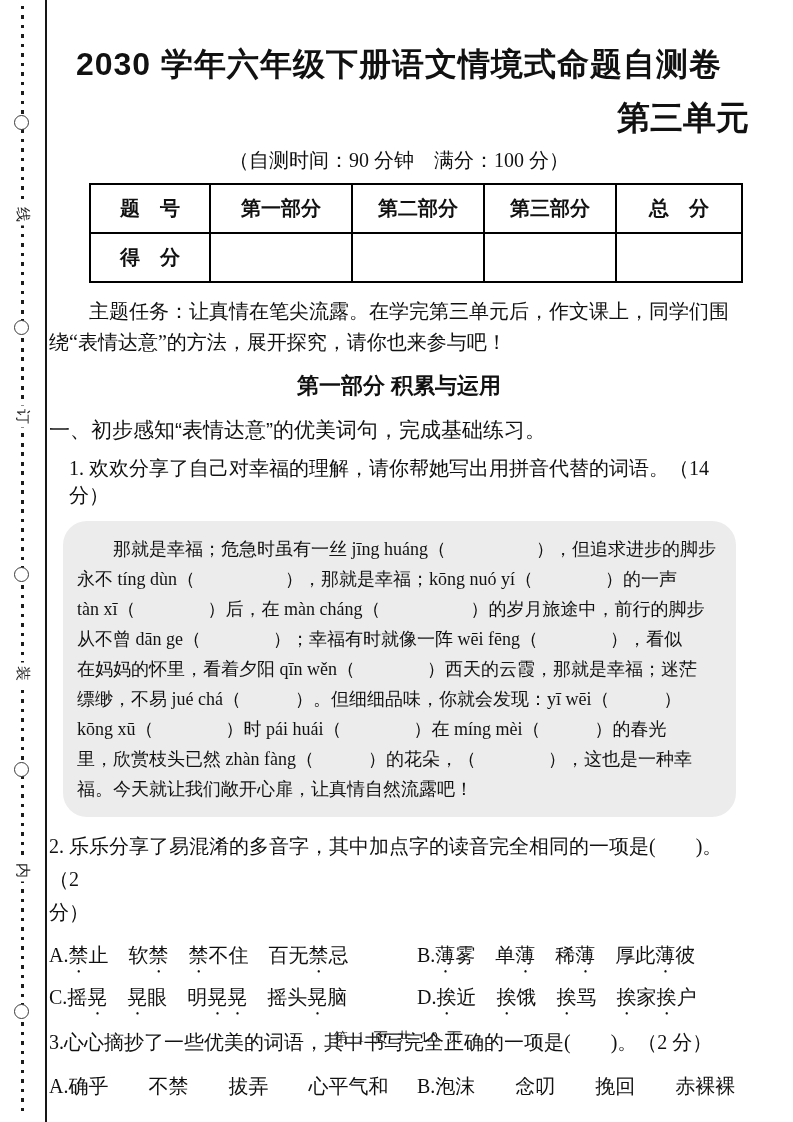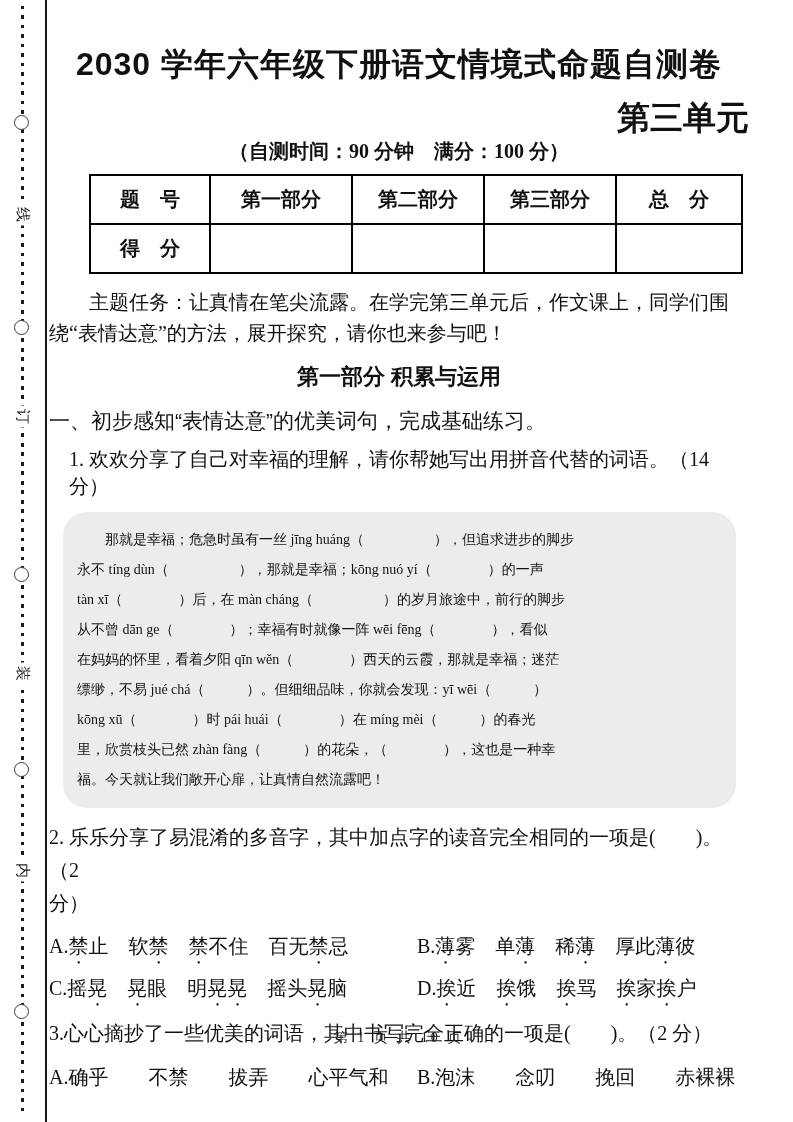--- a/index.html
+++ b/index.html
@@ -29,21 +29,21 @@
   .title1 {
     margin:44px 0 0 0; text-align:center;
     font-family:"Liberation Sans","DejaVu Sans",sans-serif;
     font-size:32px; font-weight:bold; letter-spacing:1px; line-height:1.25;
   }
   .title2 {
     margin:14px 0 0 0; text-align:right;
     font-family:"Liberation Sans","DejaVu Sans",sans-serif;
     font-size:33px; font-weight:bold; line-height:1.2;
   }
-  .subtitle { text-align:center; font-size:20px; font-weight:bold; }
+  .subtitle { margin-top:9px; text-align:center; font-size:20px; font-weight:normal; }
   table.score {
     border-collapse:collapse; margin:9px 0 0 40px; table-layout:fixed;
   }
   table.score td {
     border:2px solid #000; height:31px; text-align:center;
     font-size:20px; font-weight:bold; padding:8px;
   }
   .theme { margin-top:13px; font-size:20px; line-height:31px; text-indent:2em; }
   .sec-head {
     margin-top:13px; text-align:center;
@@ -52,21 +52,21 @@
   }
   .block-title {
     margin-top:15px;
     font-family:"Liberation Sans","DejaVu Sans",sans-serif;
     font-size:21px; font-weight:normal;
   }
   .q1-stem { margin-top:11px; padding-left:20px; font-size:20px; }
   .graybox {
     margin:12px 0 0 14px; width:645px; background:#ececec;
     border-radius:24px; padding:13px 14px;
-    font-size:14px; line-height:30px;
+    font-size:18px; line-height:30px;
   }
   .graybox div { white-space:pre-wrap; }
   .stem { margin-top:13px; font-size:20px; line-height:33px; white-space:pre-wrap; }
   .opts2 {
     display:grid; grid-template-columns:368px 1fr;
     margin-top:6px; font-size:20px; line-height:41px;
   }
   .dot, .opts2 span.dot, .opts4 span.dot {
     -webkit-text-emphasis:filled dot #111; text-emphasis:filled dot #111;
     -webkit-text-emphasis-position:under right; text-emphasis-position:under right;

